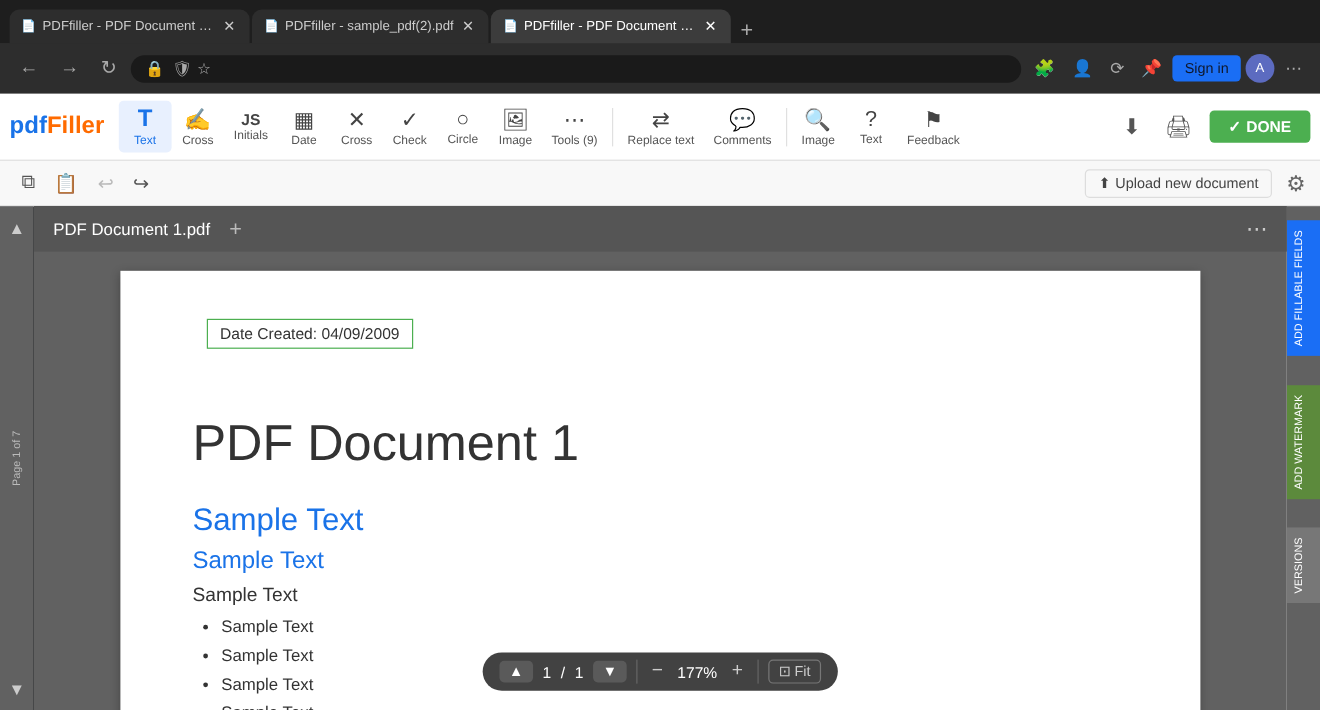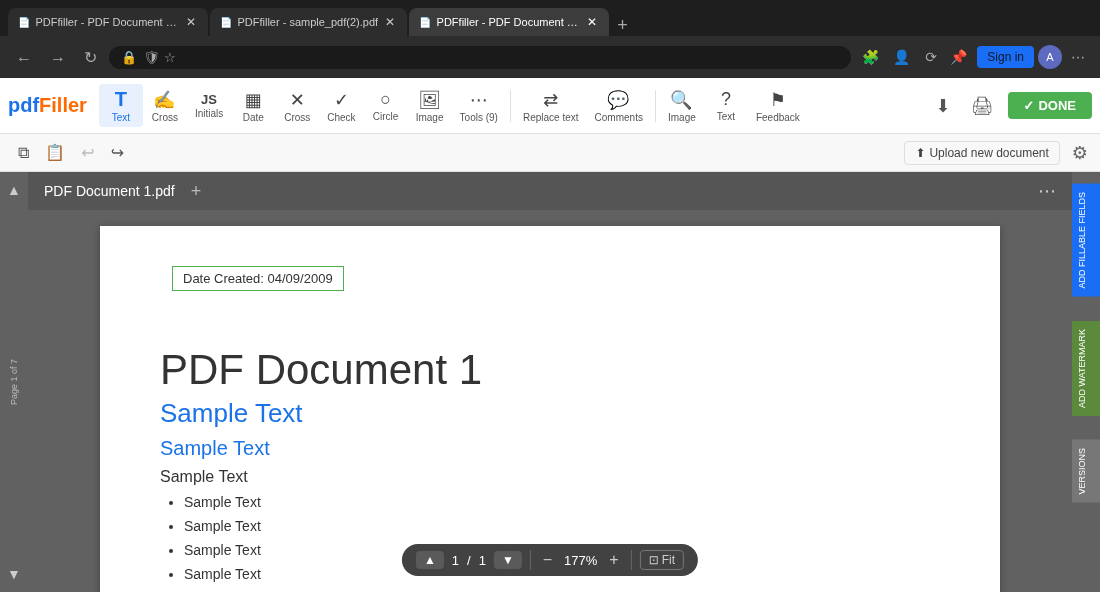--- a/index.html
+++ b/index.html
@@ -56,21 +56,21 @@
     .page-info { writing-mode: vertical-rl; transform: rotate(180deg); font-size: 9px; color: #bbb; white-space: nowrap; }
 
     .pdf-container { flex: 1; background: #616161; overflow: auto; position: relative; }
     .doc-header { display: flex; align-items: center; background: #555; color: #fff; padding: 8px 16px; font-size: 14px; gap: 8px; }
     .doc-header-title { font-weight: 500; }
     .doc-header-plus { color: #bbb; font-size: 18px; cursor: pointer; margin-left: 8px; }
     .doc-header-more { margin-left: auto; color: #ccc; cursor: pointer; font-size: 18px; }
 
     .pdf-page { background: white; margin: 16px auto; width: 900px; min-height: 580px; padding: 40px 60px; position: relative; box-shadow: 0 2px 8px rgba(0,0,0,0.3); }
     .date-field { position: absolute; top: 40px; left: 72px; border: 1px solid #4caf50; padding: 4px 10px; font-size: 13px; color: #333; display: inline-block; }
-    .pdf-title { font-size: 42px; color: #333; margin-top: 80px; margin-bottom: 4px; font-weight: 300; }
+    .pdf-title { font-size: 42px; color: #333; margin-top: 80px; margin-bottom: 24px; font-weight: 300; }
     .sample-h1 { font-size: 26px; color: #1a73e8; margin-bottom: 8px; }
     .sample-h2 { font-size: 20px; color: #1a73e8; margin-bottom: 8px; }
     .sample-h3 { font-size: 16px; color: #333; margin-bottom: 8px; }
     .sample-list { margin-left: 24px; }
     .sample-list li { font-size: 14px; color: #333; margin-bottom: 8px; }
 
     
     .right-sidebar { width: 28px; background: #616161; display: flex; flex-direction: column; }
     .sidebar-tab { width: 28px; display: flex; align-items: center; justify-content: center; padding: 12px 0; cursor: pointer; position: relative; }
     .sidebar-tab-label { writing-mode: vertical-rl; transform: rotate(180deg); font-size: 9px; color: #fff; white-space: nowrap; background: #5c8a3c; padding: 8px 5px; width: 28px; text-align: center; }

